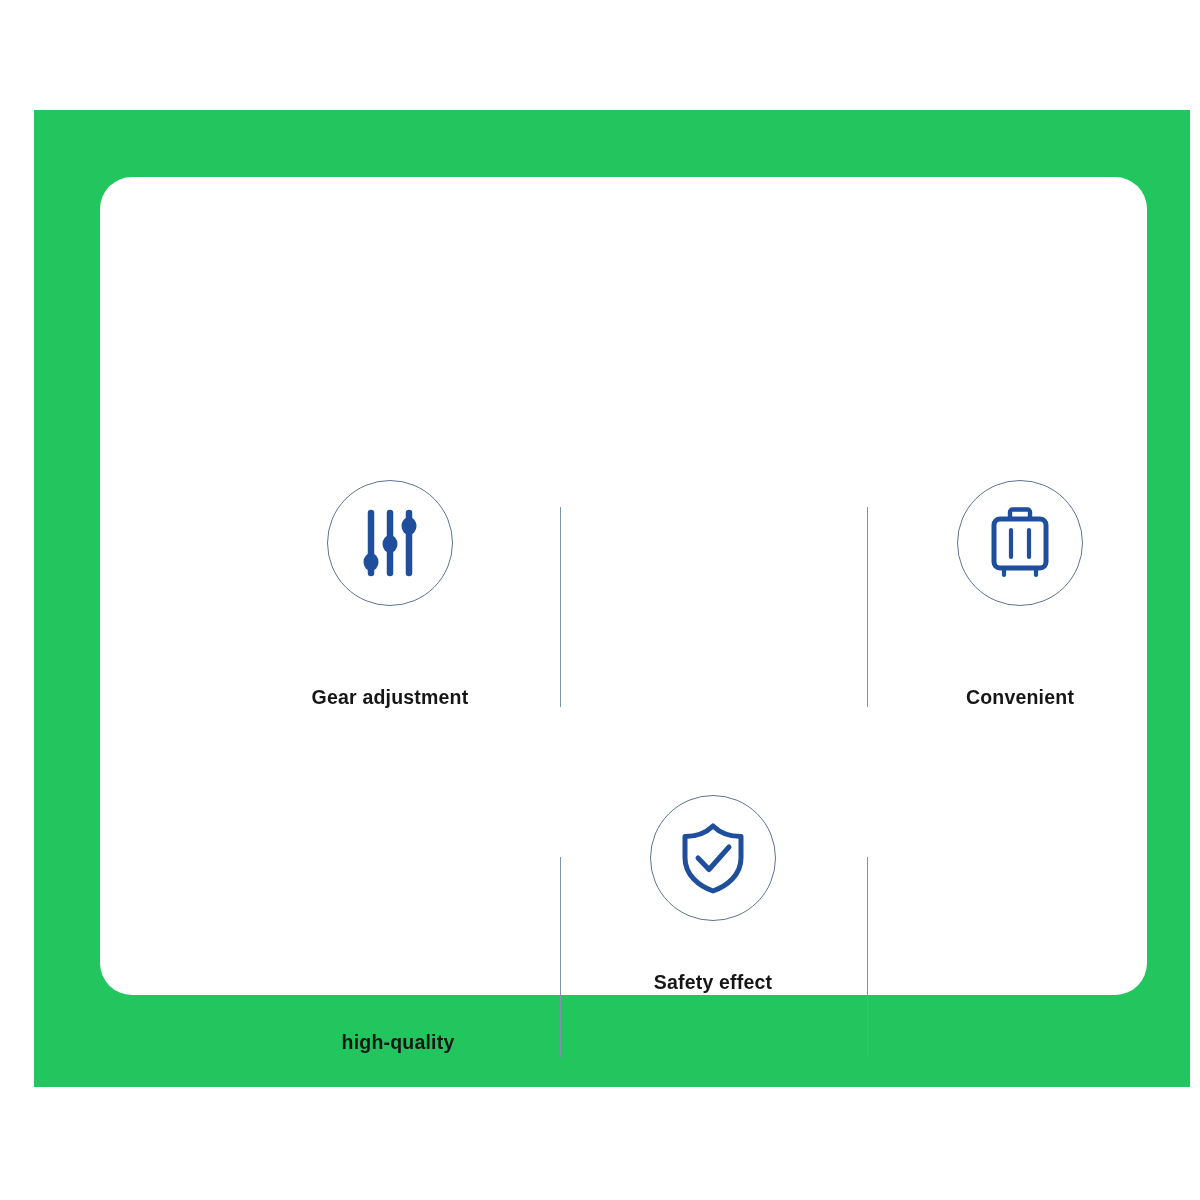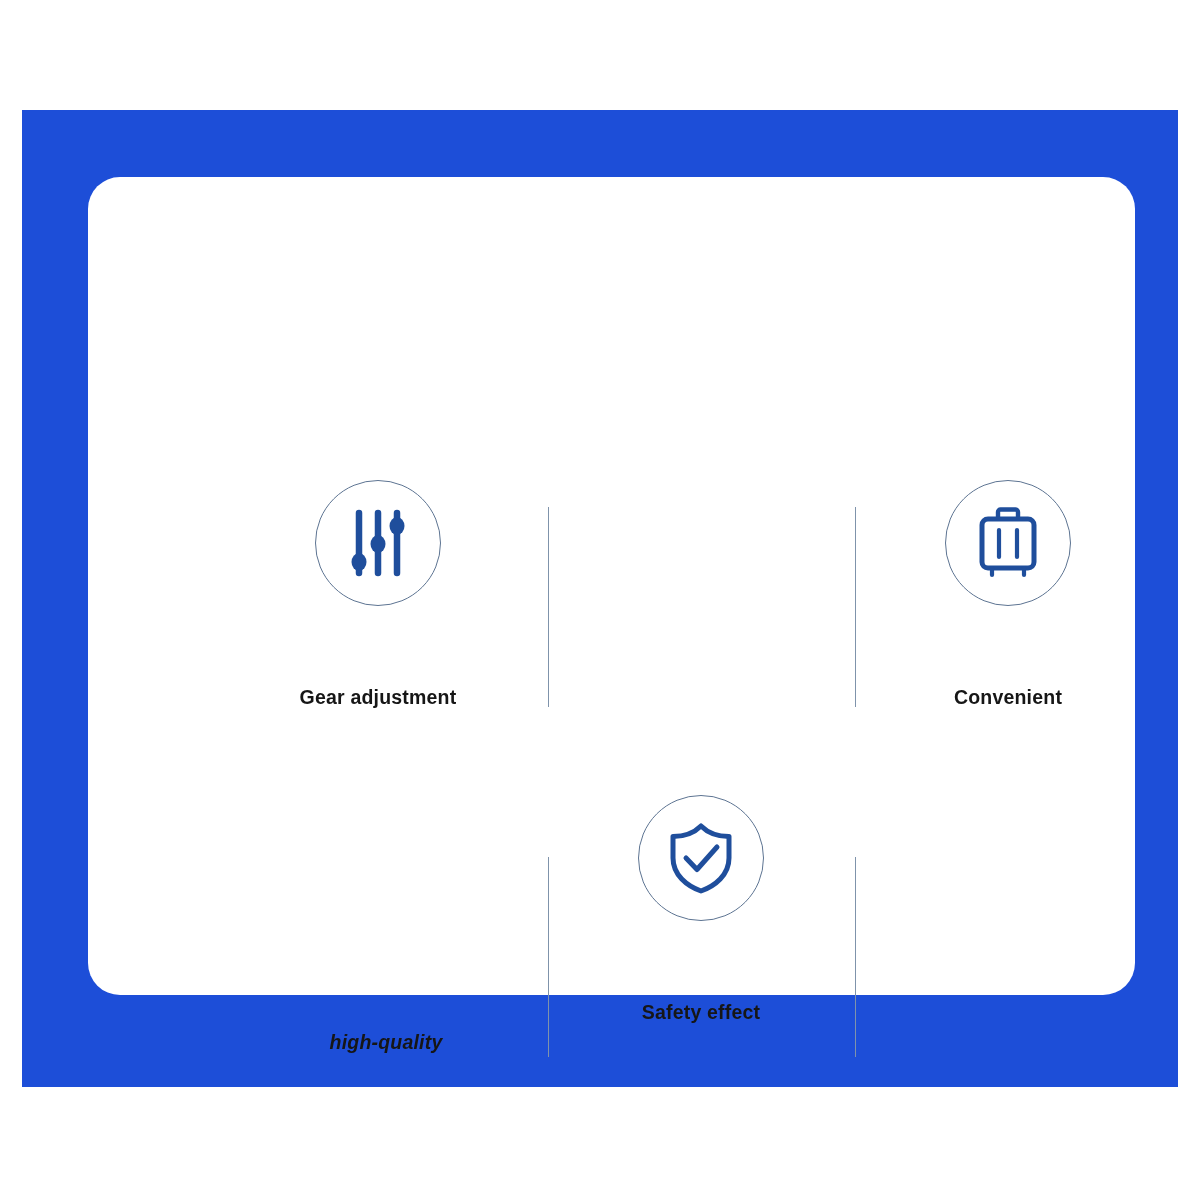--- a/index.html
+++ b/index.html
@@ -17,25 +17,25 @@
   #stage {
     position: relative;
     width: 1200px;
     height: 1200px;
     background: #ffffff;
   }
 
   
   #blue-panel {
     position: absolute;
-    left: 22px;
+    left: 34px;
     top: 110px;
     width: 1156px;
     height: 977px;
-    background: #1d4ed8;
+    background: #22c55e;
   }
 
   
   #feature-card {
     position: absolute;
     left: 66px;
     top: 67px;
     width: 1047px;
     height: 818px;
     background: #ffffff;
@@ -79,25 +79,25 @@
   
   #cell-gear       { left: 165px; top: 303px; }
   #cell-blu        { left: 488px; top: 303px; }
   #cell-convenient { left: 795px; top: 303px; text-align: center; }
 
   #cell-gear .feature-label,
   #cell-blu .feature-label,
   #cell-convenient .feature-label { margin-top: 82px; }
 
   
-  #cell-quality { left: 173px; top: 618px; font-style: italic; }
+  #cell-quality { left: 173px; top: 618px; }
   #cell-safety  { left: 488px; top: 618px; }
 
   #cell-quality .feature-label { margin-top: 238px; }
-  #cell-safety .feature-label  { margin-top: 82px; }
+  #cell-safety .feature-label  { margin-top: 52px; }
 
   
   .divider {
     position: absolute;
     width: 1.4px;
     background: #7f93ab;
   }
   #divider-r1-left  { left: 460px; top: 330px; height: 200px; }
   #divider-r1-right { left: 767px; top: 330px; height: 200px; }
   #divider-r2-left  { left: 460px; top: 680px; height: 200px; }

